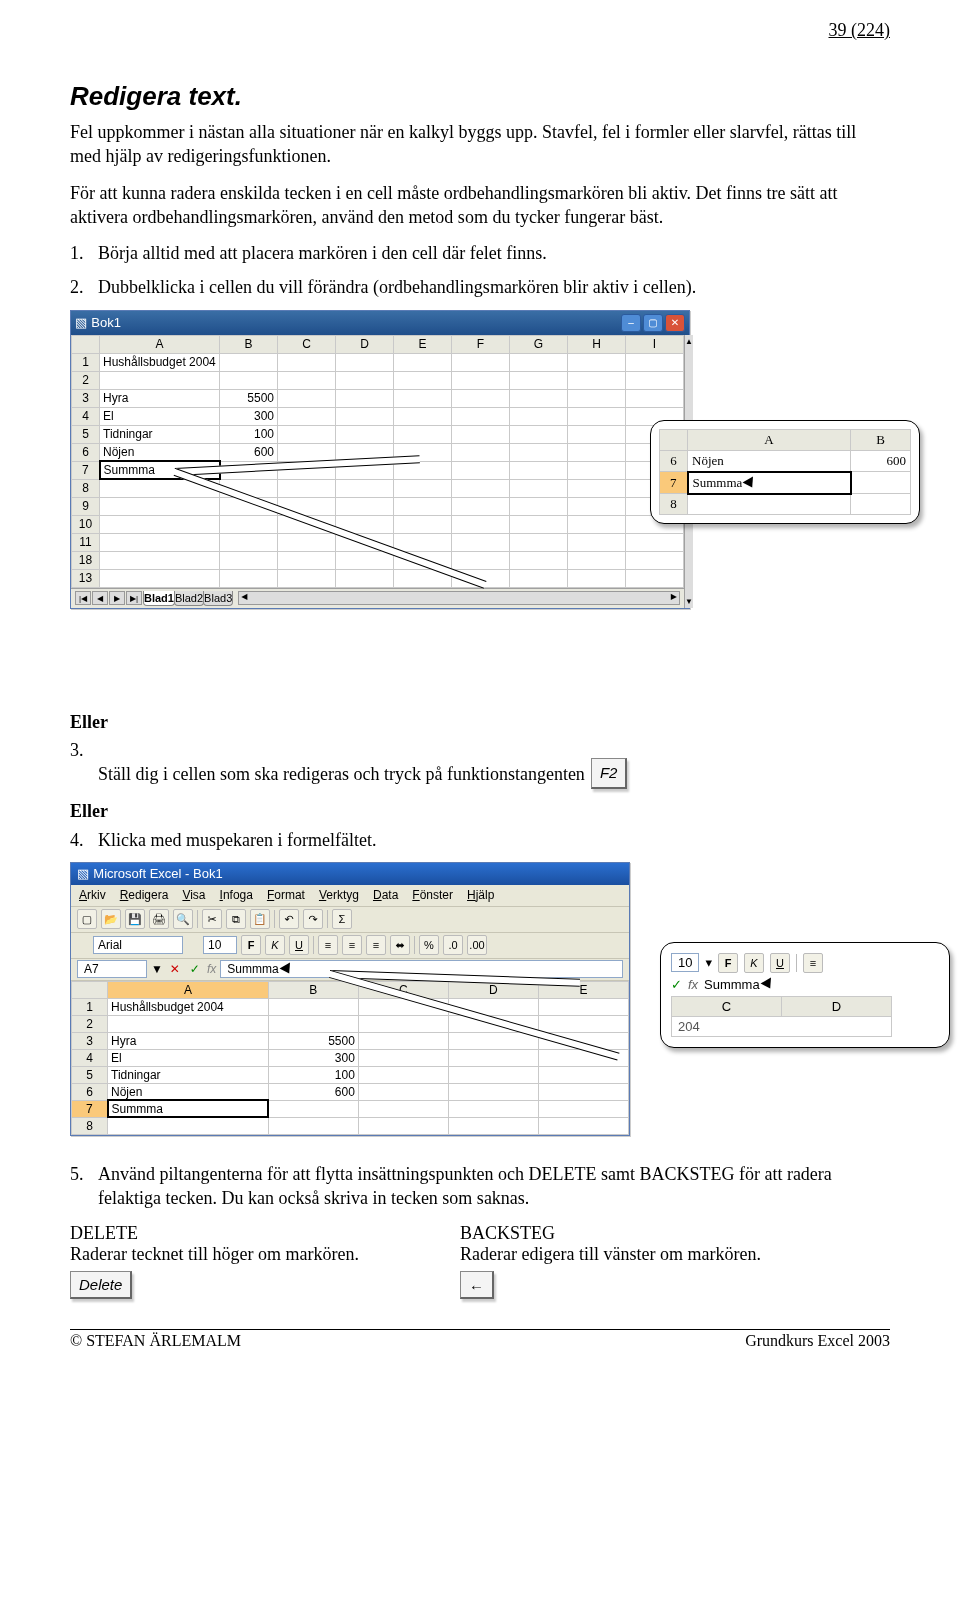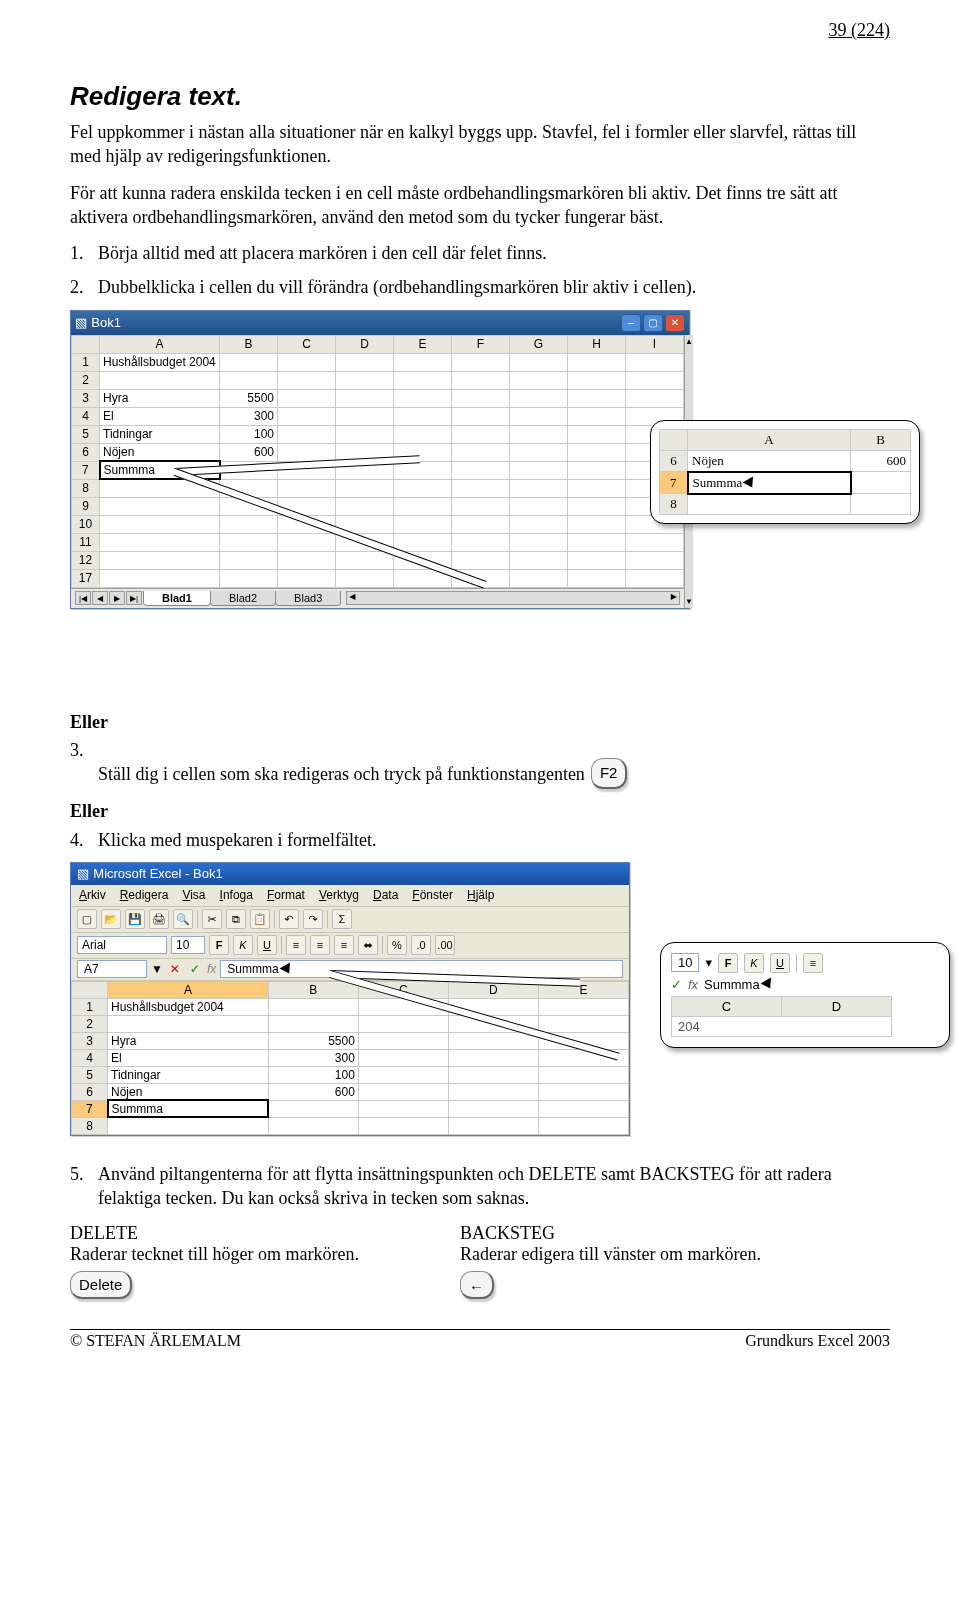--- a/index.html
+++ b/index.html
@@ -104,21 +104,21 @@
     height:20px;
     align-items:center;
     font-size:11px;
     padding:0 4px;
     gap:0;
   }
   .ss1-sheettabs .navbtn {
     width:16px; height:14px; border:1px solid #999; background:#ddd; display:flex; align-items:center; justify-content:center; font-size:8px; margin-right:1px;
   }
   .ss1-sheettabs .tab {
-    padding:1px 18px;
+    padding:1px 0;
     border:1px solid #888;
     border-top:none;
     background:#ddd;
     border-radius:0 0 4px 4px;
     margin-right:-1px;
   }
   .ss1-sheettabs .tab.active { background:#fff; font-weight:bold; }
   .ss1-sheettabs .scrollbar {
     flex:1; height:14px; background:#ddd; border:1px solid #999; margin-left:6px; position:relative;
   }
@@ -146,29 +146,30 @@
     border-bottom:1px solid #000;
     background:#fff;
     transform-origin: left center;
   }
   
   .keycap {
     display:inline-block;
     border:1px solid #888;
     border-bottom:2px solid #666;
     border-right:2px solid #666;
-    border-radius:12px;
+    border-radius:0;
     padding:4px 8px;
     font-family:Arial,sans-serif;
     font-size:15px;
     background:#f4f4f4;
     box-shadow:2px 3px 2px rgba(0,0,0,0.2);
     vertical-align:middle;
     min-width: 26px;
     text-align:center;
+    font-style:italic;
   }
   .step3-wrap { display:flex; align-items:center; gap:6px;margin-top:20px; }
   
   .ss2 {
     width: 560px;
     border:1px solid #5a7bb5;
     font-family:Tahoma,Arial,sans-serif;
     font-size:12px;
     box-shadow:1px 1px 0 #ccc;
   }
@@ -218,20 +219,21 @@
     padding:0 6px;
     border-bottom:1px solid #c7c5b5;
   }
   .ss2-format .fontbox {
     border:1px solid #8fa8c9;
     background:#fff;
     height:18px;
     padding:0 4px;
     display:flex; align-items:center;
     font-size:12px;
+    margin-left:16px;
   }
   .ss2-formula {
     background:#e9e8d9;
     height:22px;
     display:flex;
     align-items:center;
     padding:0 6px;
     gap:4px;
     border-bottom:1px solid #c7c5b5;
   }
@@ -491,33 +493,33 @@
                 <td></td>
                 <td></td>
                 <td></td>
                 <td></td>
                 <td></td>
                 <td></td>
                 <td></td>
                 <td></td>
               </tr>
               <tr>
-                <td class="rowhead">12</td>
-                <td></td>
-                <td></td>
-                <td></td>
-                <td></td>
-                <td></td>
-                <td></td>
-                <td></td>
-                <td></td>
-                <td></td>
-              </tr>
-              <tr>
-                <td class="rowhead">17</td>
+                <td class="rowhead">18</td>
+                <td></td>
+                <td></td>
+                <td></td>
+                <td></td>
+                <td></td>
+                <td></td>
+                <td></td>
+                <td></td>
+                <td></td>
+              </tr>
+              <tr>
+                <td class="rowhead">13</td>
                 <td></td>
                 <td></td>
                 <td></td>
                 <td></td>
                 <td></td>
                 <td></td>
                 <td></td>
                 <td></td>
                 <td></td>
               </tr>

